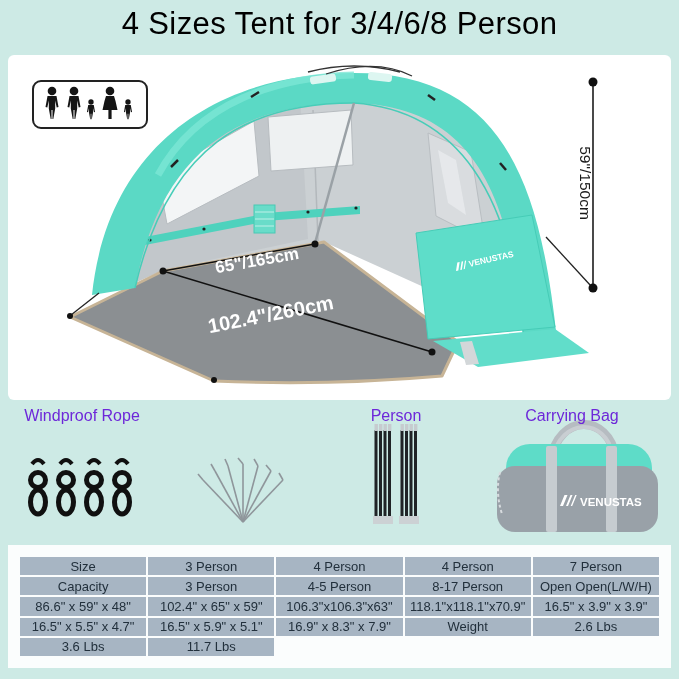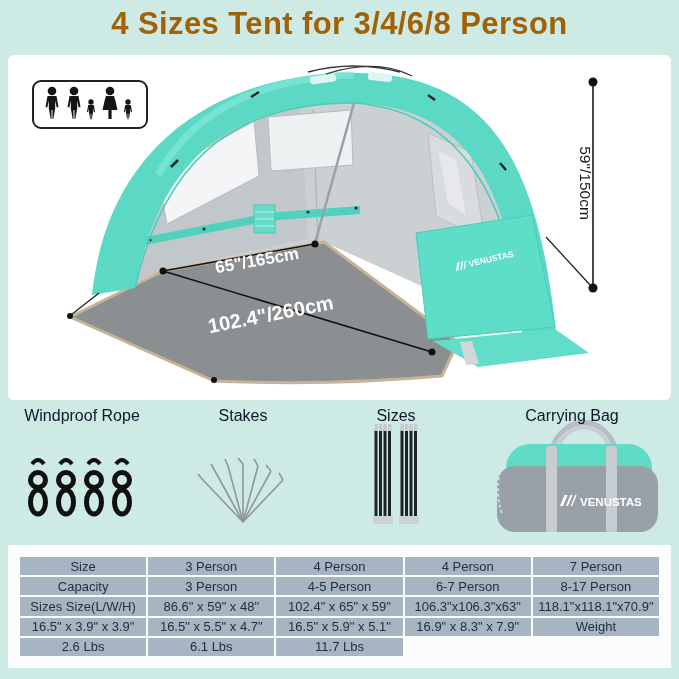--- a/index.html
+++ b/index.html
@@ -3,32 +3,32 @@
 <meta charset="utf-8">
 <style>
   html,body { margin:0; padding:0; }
   .page {
     position:relative; width:679px; height:679px;
     background:#cdeae5; overflow:hidden;
     font-family:"Liberation Sans", sans-serif;
   }
   .title {
     position:absolute; top:6px; left:0; width:100%;
-    text-align:center; font-size:31px; font-weight:bold;
-    color:#a16207; letter-spacing:.4px;
+    text-align:center; font-size:31px; font-weight:normal;
+    color:#000000; letter-spacing:.4px;
   }
   .hero {
     position:absolute; left:8px; top:55px; width:663px; height:345px;
     background:#ffffff; border-radius:6px;
   }
   .hero svg { display:block; }
   .accessories { position:absolute; left:8px; top:400px; width:663px; height:145px; }
   .acc-label {
     position:absolute; top:7px; width:150px; text-align:center;
-    font-size:16px; color:#0f172a;
+    font-size:16px; color:#6d28d9;
   }
   .spec-table {
     position:absolute; left:8px; top:545px; width:663px; height:123px;
     background:#fbfdfd; display:grid; grid-template-columns:repeat(5,1fr);
     gap:2px; padding:12px; box-sizing:border-box;
   }
   .cell {
     background:#a7b5c3; color:#22303c; font-size:13px;
     display:flex; align-items:center; justify-content:center;
     white-space:nowrap; overflow:hidden;
@@ -143,22 +143,21 @@
         <line x1="585" y1="27" x2="585" y2="233" stroke="#1c1c1c" stroke-width="1.6"></line>
         <circle cx="585" cy="27" r="4.5" fill="#111"></circle>
         <circle cx="585" cy="233" r="4.5" fill="#111"></circle>
         <text transform="translate(572,128) rotate(90)" text-anchor="middle" font-size="15.5" fill="#1b1b1b">59"/150cm</text>
       </g>
     </svg>
   </div>
 
   <div class="accessories">
     <div class="acc-label" style="left:-1px">Windproof Rope</div>
-    <div class="acc-label" style="left:160px">Stakes</div>
-    <div class="acc-label" style="left:313px">Sizes</div>
+    <div class="acc-label" style="left:313px">Person</div>
     <div class="acc-label" style="left:489px">Carrying Bag</div>
 
     <svg width="663" height="145" viewBox="0 0 663 145">
 
       <g stroke="#101010" fill="none">
         <g transform="translate(30,0)">
             <path d="M-6,64 Q0,56 6,64" stroke-width="4"></path>
             <circle cy="80" r="7.5" stroke-width="5"></circle>
             <ellipse cy="102" rx="7.5" ry="12" stroke-width="5"></ellipse>
           </g>
@@ -240,33 +239,32 @@
   <div class="spec-table">
     <div class="cell">Size</div>
     <div class="cell">3 Person</div>
     <div class="cell">4 Person</div>
     <div class="cell">4 Person</div>
     <div class="cell">7 Person</div>
 
     <div class="cell">Capacity</div>
     <div class="cell">3 Person</div>
     <div class="cell">4-5 Person</div>
-    <div class="cell">6-7 Person</div>
     <div class="cell">8-17 Person</div>
 
-    <div class="cell">Sizes Size(L/W/H)</div>
+    <div class="cell">Open Open(L/W/H)</div>
     <div class="cell">86.6" x 59" x 48"</div>
     <div class="cell">102.4" x 65" x 59"</div>
     <div class="cell">106.3"x106.3"x63"</div>
     <div class="cell">118.1"x118.1"x70.9"</div>
 
     <div class="cell">16.5" x 3.9" x 3.9"</div>
     <div class="cell">16.5" x 5.5" x 4.7"</div>
     <div class="cell">16.5" x 5.9" x 5.1"</div>
     <div class="cell">16.9" x 8.3" x 7.9"</div>
 
     <div class="cell">Weight</div>
     <div class="cell">2.6 Lbs</div>
-    <div class="cell">6.1 Lbs</div>
+    <div class="cell">3.6 Lbs</div>
     <div class="cell">11.7 Lbs</div>
   </div>
 
 </div>
 
 </body></html>

